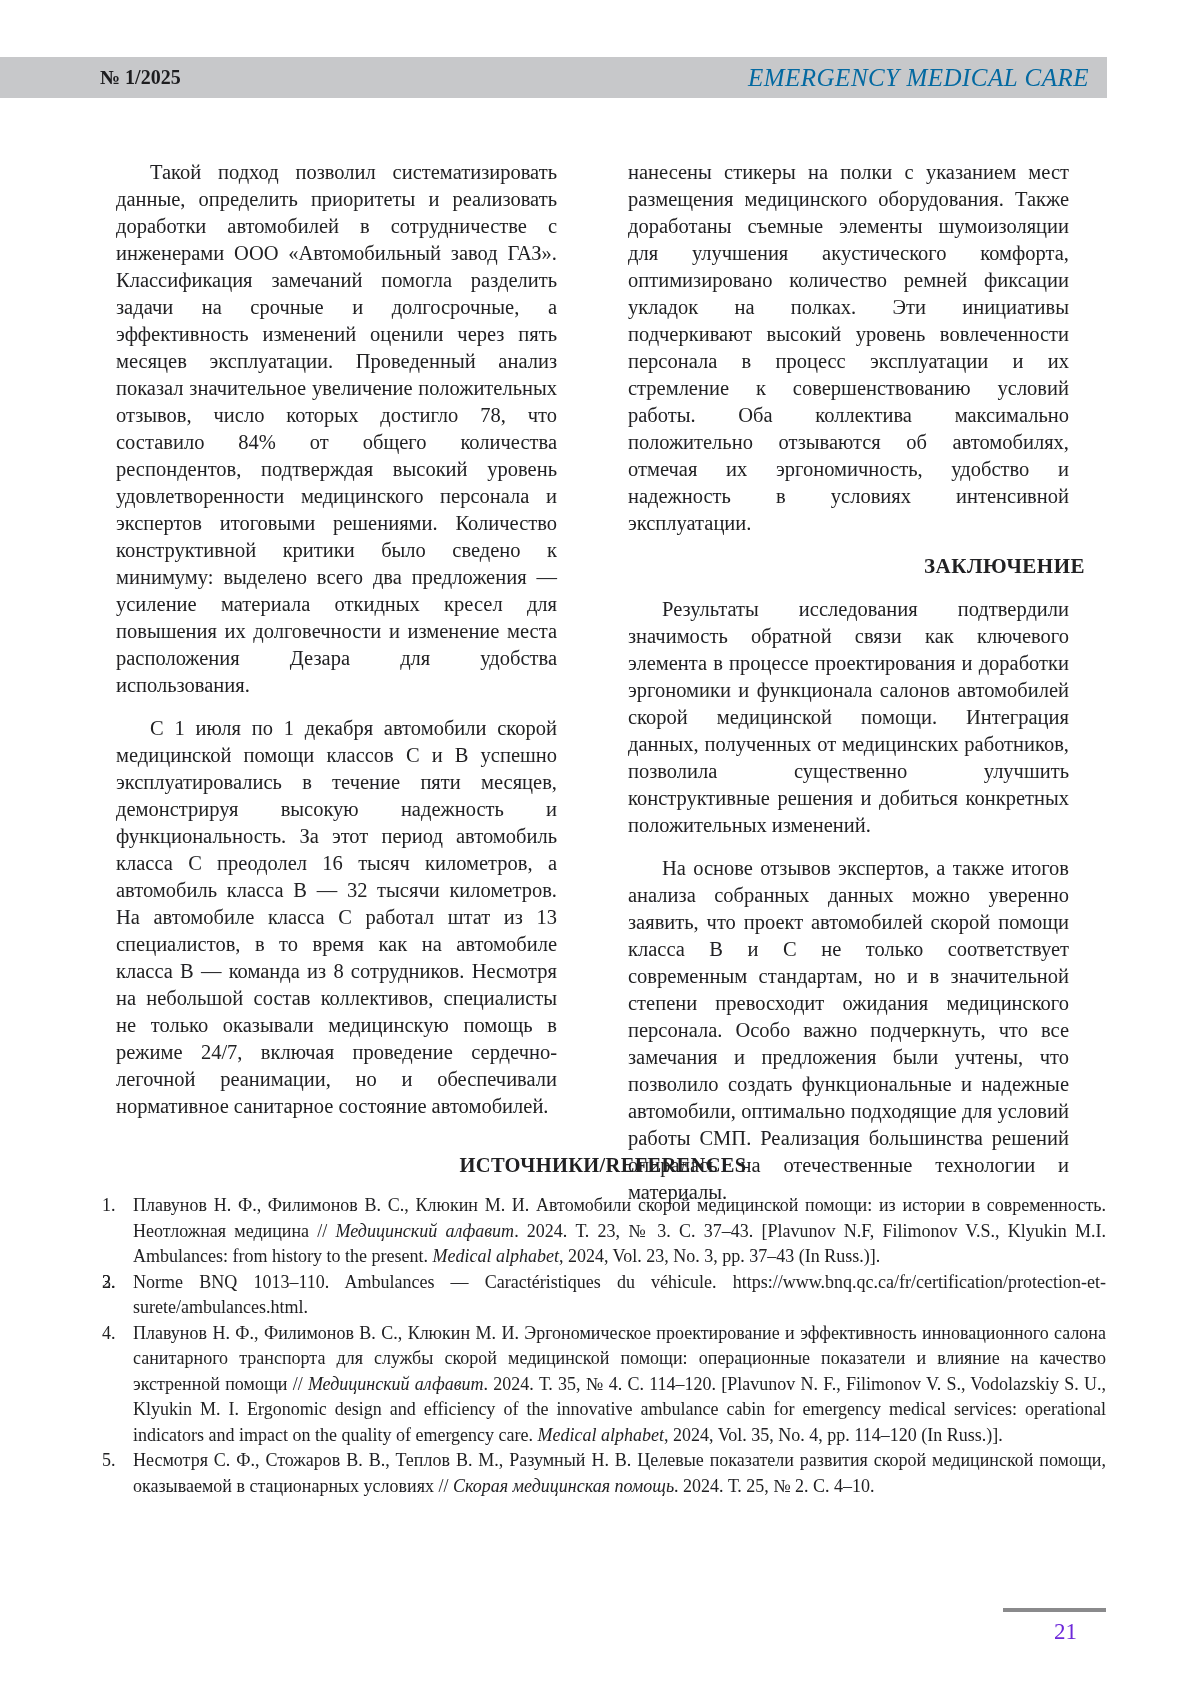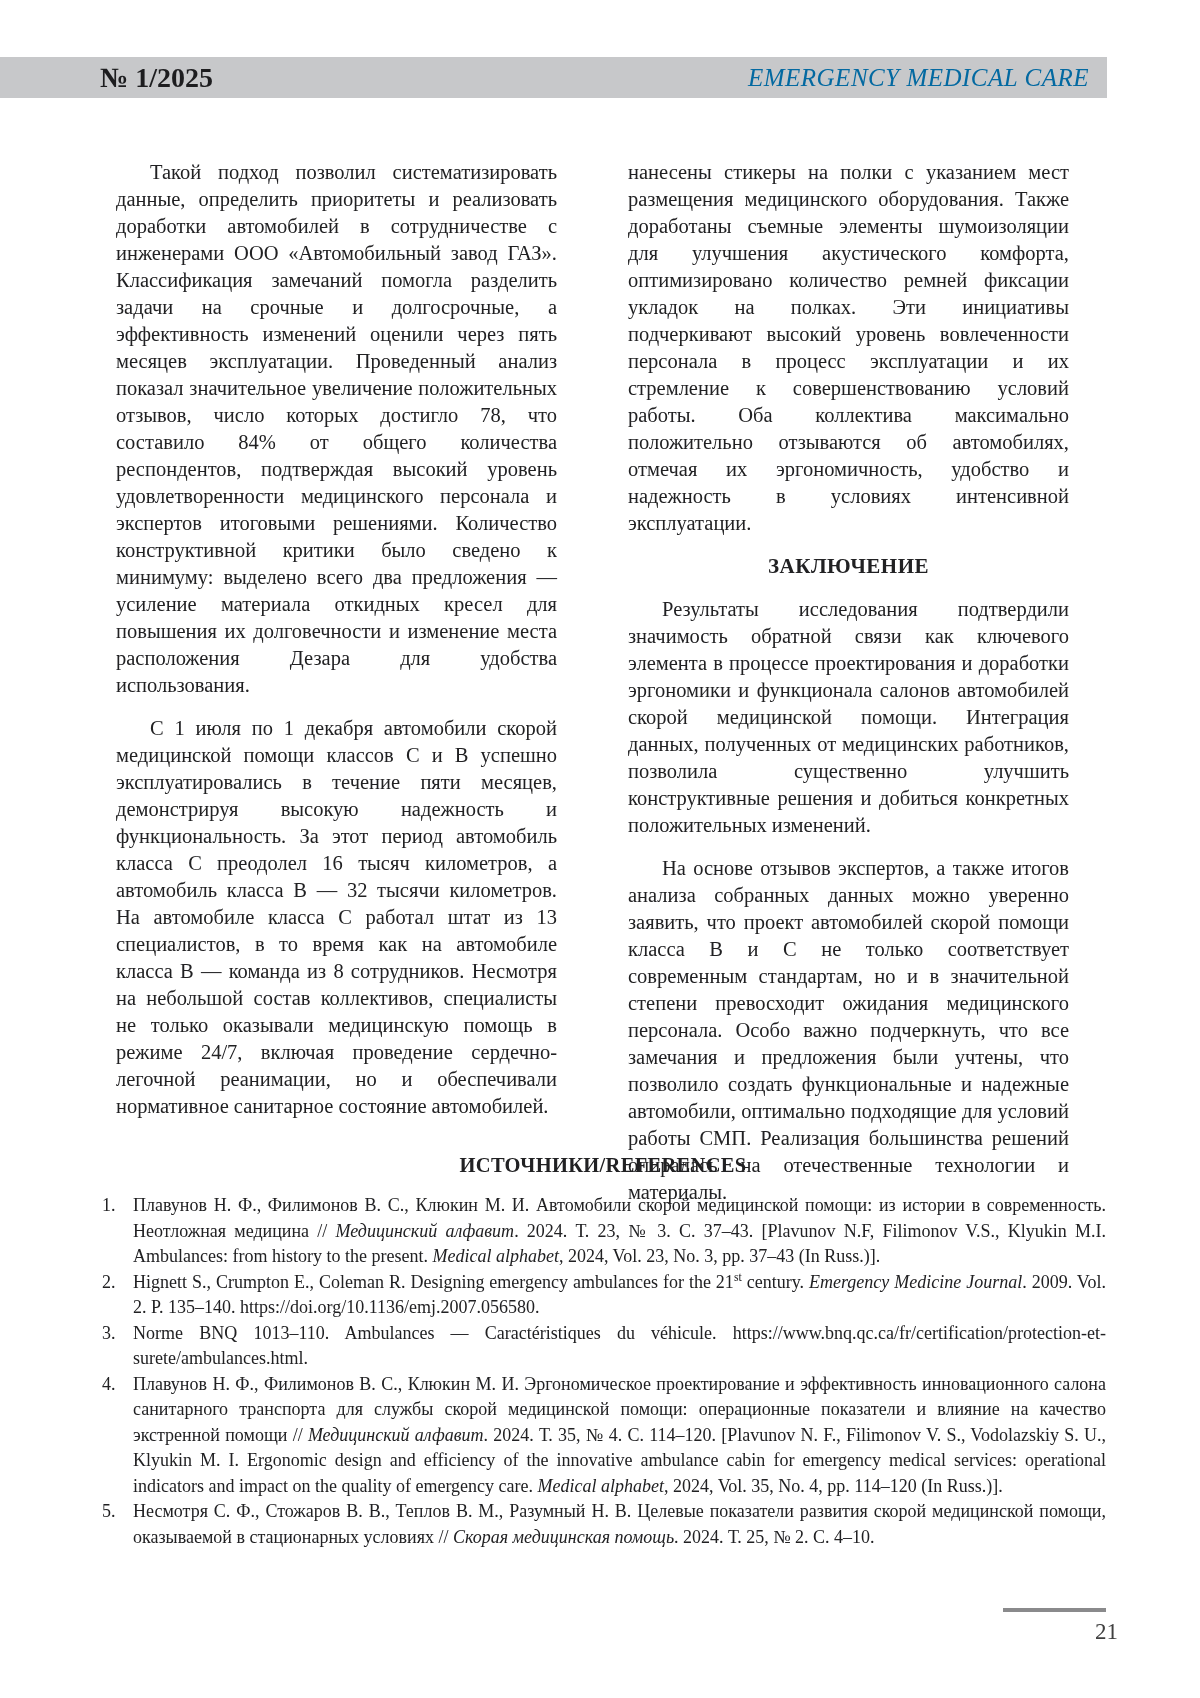--- a/index.html
+++ b/index.html
@@ -13,54 +13,54 @@
     overflow:hidden;
   }
   .header-bar{
     position:absolute;left:0;top:57px;
     width:1107px;height:41px;
     background:#c7c8ca;
     display:flex;align-items:center;justify-content:space-between;
     padding:0 18px 0 100px;
     box-sizing:border-box;
   }
-  .issue{font-weight:bold;font-size:28px;color:#1d1d1f;}
+  .issue{font-weight:bold;font-size:20px;color:#1d1d1f;}
   .journal{font-style:italic;font-size:25px;letter-spacing:.5px;color:#0369a1;white-space:nowrap;}
   .columns{
     position:absolute;left:100px;top:143px;
     width:985px;
     display:flex;gap:39px;
   }
   .col{width:473px;font-size:20.5px;line-height:27px;text-align:justify;}
   .para{margin:16px;}
   .para.indent{text-indent:34px;}
   .para.cont{text-align-last:justify;}
   .col-heading{
-    font-size:21px;font-weight:bold;text-align:center;
+    font-size:21px;font-weight:bold;text-align:right;
     margin:14px 0 10px;letter-spacing:.5px;text-indent:0;
   }
   .refs{position:absolute;left:100px;top:1150px;width:1006px;}
   .refs-heading{
     text-align:center;font-weight:bold;font-size:20.5px;
     margin:4px 0 16px;letter-spacing:.3px;
   }
   .ref-list{
     list-style:none;margin:0;padding:0;
     font-size:18px;line-height:25.5px;text-align:justify;
   }
   .ref{position:relative;padding-left:33px;margin:0;}
   .ref-num{position:absolute;left:2px;top:0;}
   .ref sup{font-size:.65em;line-height:0;vertical-align:super;}
   .footer-rule{
     position:absolute;left:1003px;top:1608px;
     width:103px;height:4px;background:#8a8a8c;
   }
   .page-number{
-    position:absolute;left:1015px;top:1619px;width:103px;
-    text-align:right;font-size:23px;color:#404040;
+    position:absolute;left:974px;top:1619px;width:103px;
+    text-align:right;font-size:23px;color:#6d28d9;
   }
 </style>
 </head>
 <body>
 
 <div class="page">
 
   <div class="header-bar">
     <span class="issue">№ 1/2025</span>
     <span class="journal">EMERGENCY MEDICAL CARE</span>
@@ -76,21 +76,21 @@
         <h2 class="col-heading">ЗАКЛЮЧЕНИЕ</h2>
         <p class="para indent">Результаты исследования подтвердили значимость обратной связи как ключевого элемента в процессе проектирования и доработки эргономики и функционала салонов автомобилей скорой медицинской помощи. Интеграция данных, полученных от медицинских работников, позволила существенно улучшить конструктивные решения и добиться конкретных положительных изменений.</p>
         <p class="para indent">На основе отзывов экспертов, а также итогов анализа собранных данных можно уверенно заявить, что проект автомобилей скорой помощи класса В и С не только соответствует современным стандартам, но и в значительной степени превосходит ожидания медицинского персонала. Особо важно подчеркнуть, что все замечания и предложения были учтены, что позволило создать функциональные и надежные автомобили, оптимально подходящие для условий работы СМП. Реализация большинства решений опиралась на отечественные технологии и материалы.</p>
       </div>
   </div>
 
   <div class="refs">
     <h2 class="refs-heading">ИСТОЧНИКИ/REFERENCES</h2>
     <ol class="ref-list" id="ref-list">
         <li class="ref"><span class="ref-num">1.</span><span><span>Плавунов Н. Ф., Филимонов В. С., Клюкин М. И. Автомобили скорой медицинской помощи: из истории в современность. Неотложная медицина // </span><i>Медицинский алфавит</i><span>. 2024. Т. 23, № 3. С. 37–43. [Plavunov N.F, Filimonov V.S., Klyukin M.I. Ambulances: from history to the present. </span><i>Medical alphabet</i><span>, 2024, Vol. 23, No. 3, pp. 37–43 (In Russ.)].</span></span></li>
-        <li class="ref"><span class="ref-num">2.</span><span><span>Hignett S., Crumpton E., Coleman R. Designing emergency ambulances for the 21</span><sup>st</sup><span> century. </span><i>Emergency Medicine Journal</i><span>. 2009. Vol. 2. P. 135–140. https://doi.org/10.1136/emj.2007.056580.</span></span></li>
+        <li class="ref"><span class="ref-num">2.</span></li>
         <li class="ref"><span class="ref-num">3.</span><span><span>Norme BNQ 1013–110. Ambulances — Caractéristiques du véhicule. https://www.bnq.qc.ca/fr/certification/protection-et-surete/ambulances.html.</span></span></li>
         <li class="ref"><span class="ref-num">4.</span><span><span>Плавунов Н. Ф., Филимонов В. С., Клюкин М. И. Эргономическое проектирование и эффективность инновационного салона санитарного транспорта для службы скорой медицинской помощи: операционные показатели и влияние на качество экстренной помощи // </span><i>Медицинский алфавит</i><span>. 2024. Т. 35, № 4. С. 114–120. [Plavunov N. F., Filimonov V. S., Vodolazskiy S. U., Klyukin M. I. Ergonomic design and efficiency of the innovative ambulance cabin for emergency medical services: operational indicators and impact on the quality of emergency care. </span><i>Medical alphabet</i><span>, 2024, Vol. 35, No. 4, pp. 114–120 (In Russ.)].</span></span></li>
         <li class="ref"><span class="ref-num">5.</span><span><span>Несмотря С. Ф., Стожаров В. В., Теплов В. М., Разумный Н. В. Целевые показатели развития скорой медицинской помощи, оказываемой в стационарных условиях // </span><i>Скорая медицинская помощь</i><span>. 2024. Т. 25, № 2. С. 4–10.</span></span></li>
       </ol>
   </div>
 
   <div class="footer-rule"></div>
   <div class="page-number">21</div>
 
 </div>

